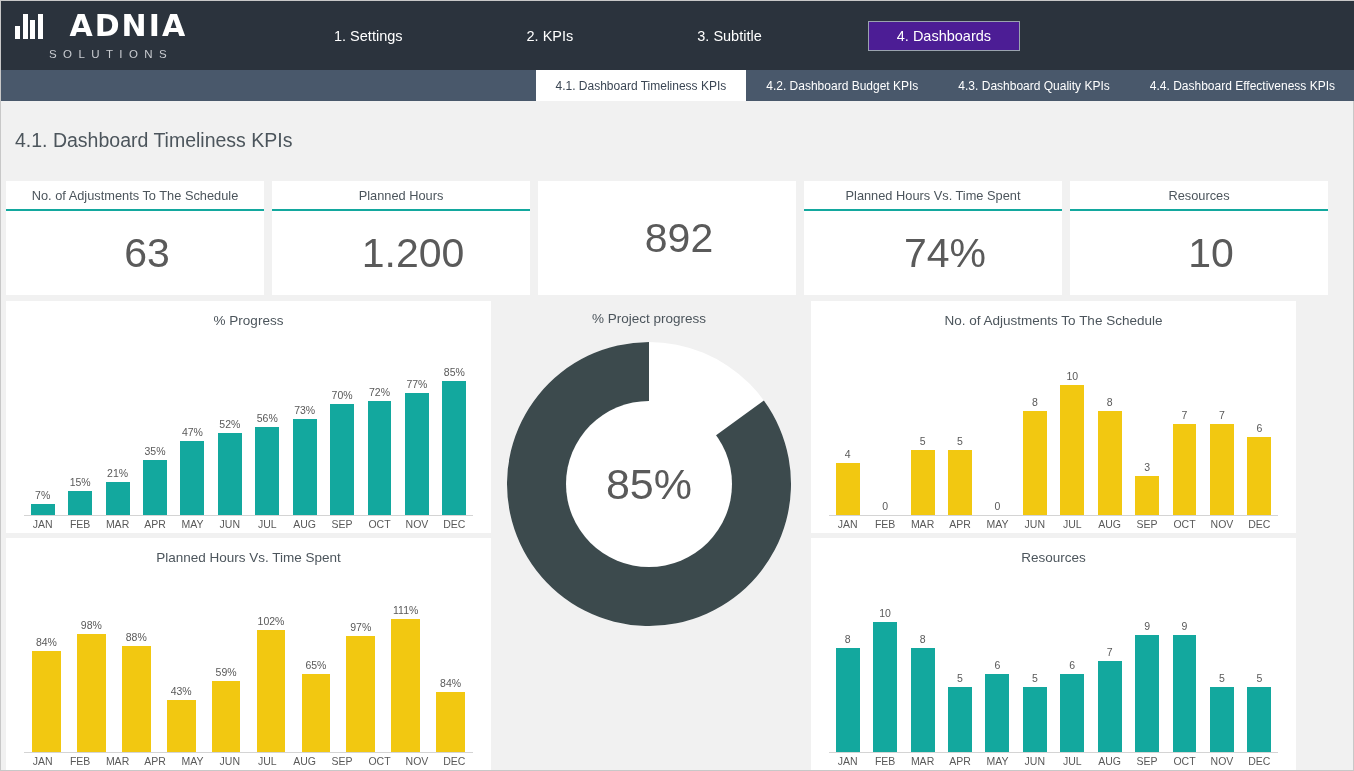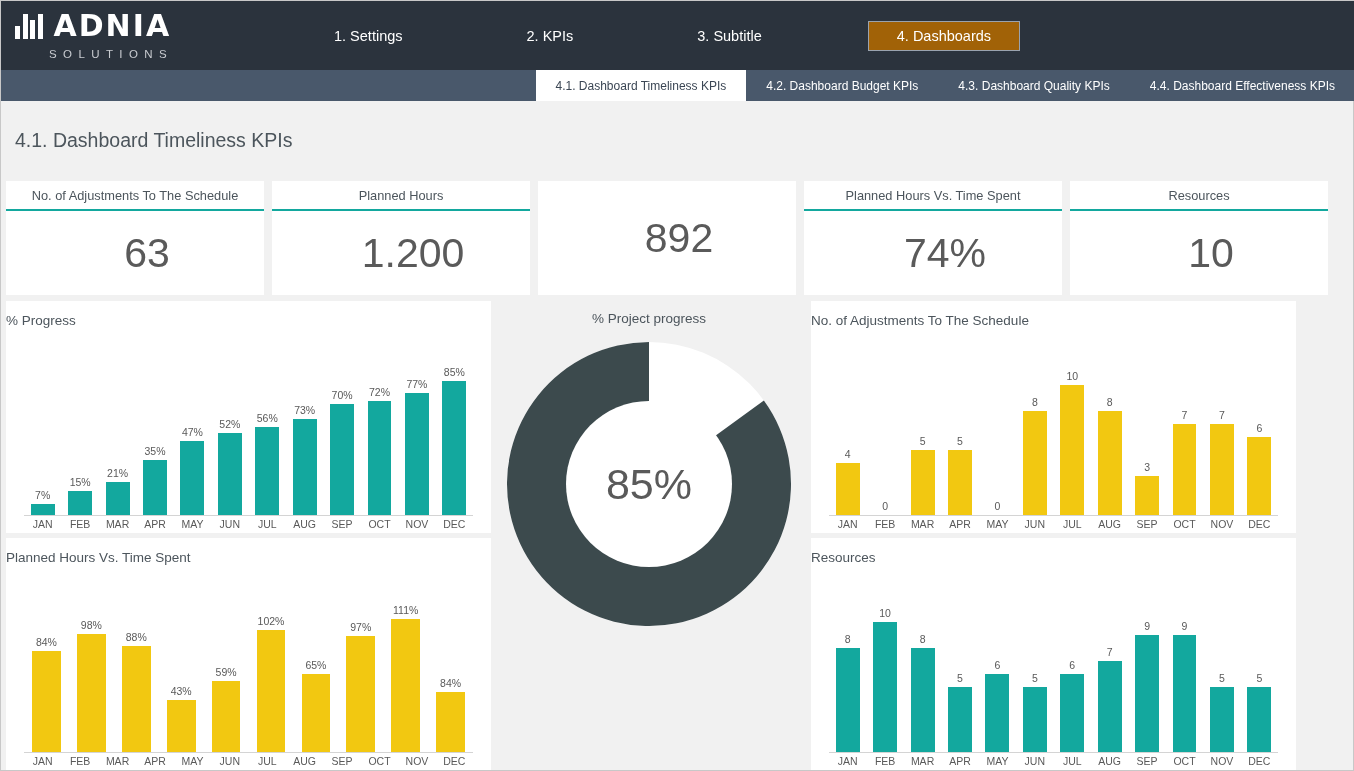--- a/index.html
+++ b/index.html
@@ -19,21 +19,21 @@
   
   .topbar {
     position: absolute; left: 0; top: 0; width: 1354px; height: 69px;
     background: #2b333d;
     display: flex; align-items: center;
   }
   .logo-wrap {
     width: 300px; padding-left: 14px;
     display: flex; flex-direction: column; justify-content: center;
   }
-  .logo-row { display: flex; align-items: center; gap: 11px; }
+  .logo-row { display: flex; align-items: center; gap: 27px; }
   .logo-mark { display: flex; align-items: flex-end; gap: 2.5px; height: 25px; }
   .logo-mark i { display: block; width: 5px; background: #ffffff; }
   .logo-mark i.b1 { height: 13px; }
   .logo-mark i.b2 { height: 25px; }
   .logo-mark i.b3 { height: 19px; }
   .logo-mark i.b4 { height: 25px; }
   .logo-word {
     color: #ffffff; font-size: 30px; font-weight: bold;
     letter-spacing: 2px; line-height: 1;
     font-family: "DejaVu Sans", sans-serif;
@@ -44,21 +44,21 @@
   }
   .topnav { display: flex; align-items: center; flex: 1; height: 69px; }
   .topnav-item {
     color: #ffffff; font-size: 14.5px;
     padding: 7px 18px; margin-right: 0;
     white-space: nowrap; cursor: pointer;
   }
   .topnav-item.spacer-a { margin-left: 15px; }
   .topnav-item.gap { margin-left: 88px; }
   .topnav-item.active {
-    background: #a16207;
+    background: #4c1d95;
     border: 1px solid #9aa3af;
     padding: 6px 28px;
   }
 
   
   .subnav {
     position: absolute; left: 0; top: 69px; width: 1354px; height: 31px;
     background: #49586b;
     display: flex; align-items: stretch; justify-content: flex-end;
   }
@@ -87,21 +87,21 @@
     height: 30px; display: flex; align-items: center; justify-content: center;
     border-bottom: 2px solid #13a89e;
   }
   .kpi-title { font-size: 12.8px; color: #4c555c; white-space: nowrap; }
   .kpi-body { flex: 1; display: flex; align-items: center; justify-content: center; padding-left: 24px; }
   .kpi-value { font-size: 41px; color: #5a5a5a; font-weight: normal; line-height: 1; }
 
   
   .panel { position: absolute; background: #ffffff; }
   .panel-title {
-    text-align: left; color: #4c555c; font-size: 13.5px;
+    text-align: center; color: #4c555c; font-size: 13.5px;
     padding-top: 12px; white-space: nowrap;
   }
   .chart {
     position: absolute; left: 18px; right: 18px;
     display: flex; align-items: flex-end; justify-content: space-between;
   }
   .col {
     flex: 1; display: flex; flex-direction: column; align-items: center;
     justify-content: flex-end; height: 100%;
   }

